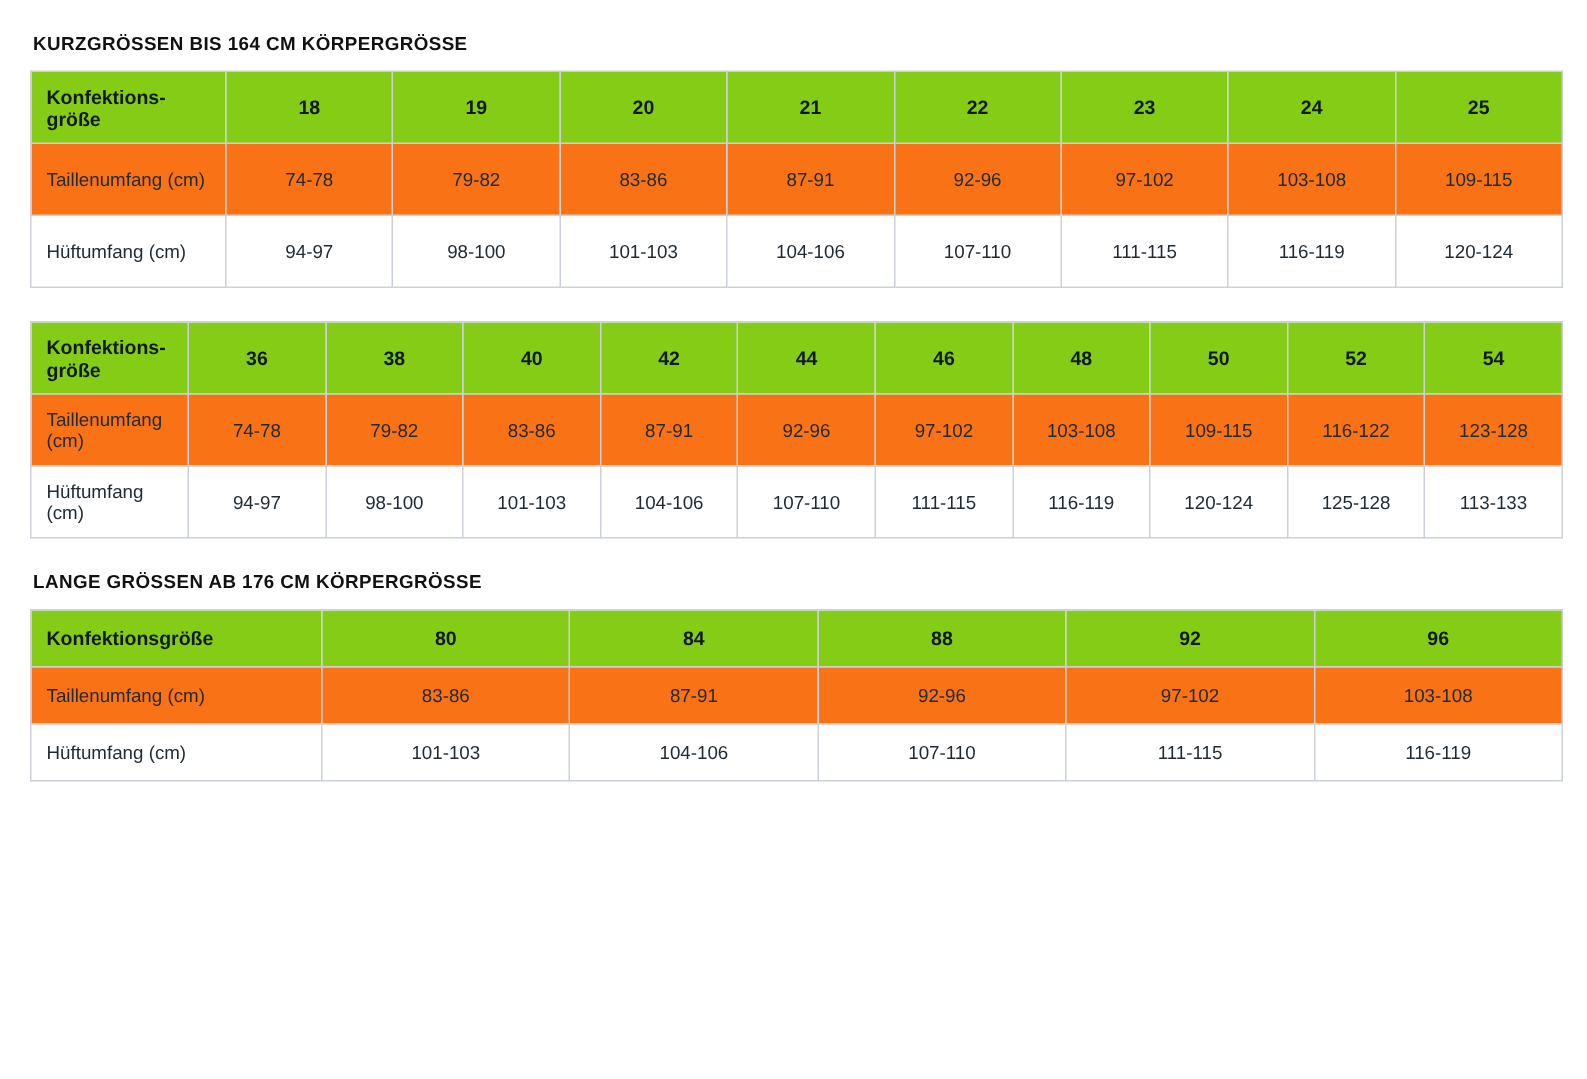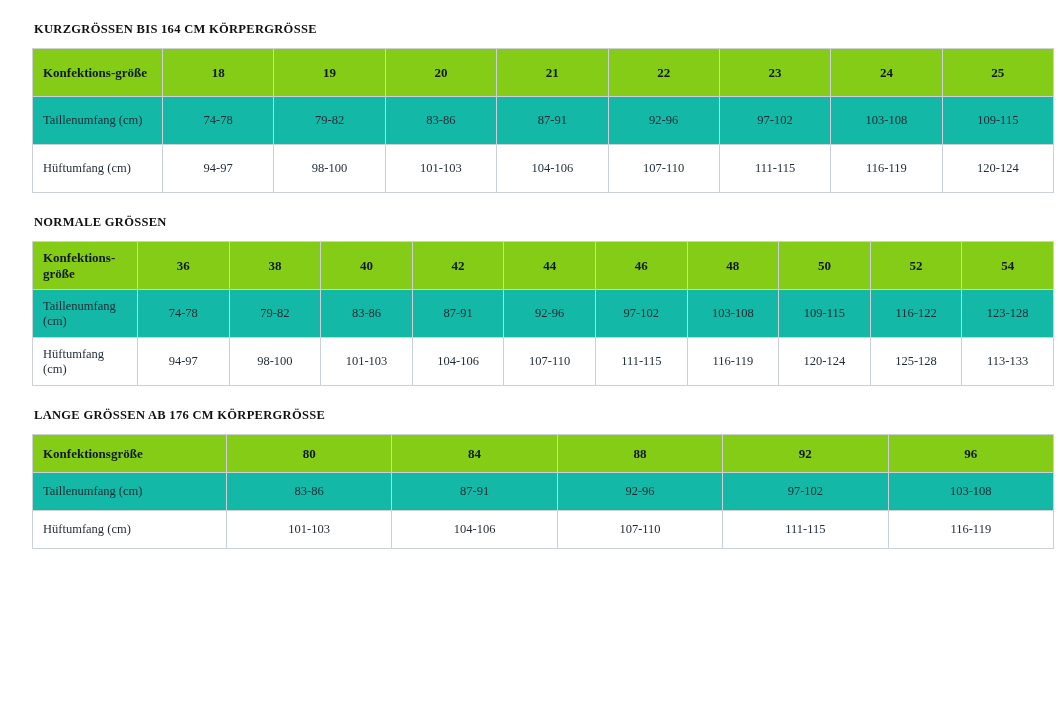--- a/index.html
+++ b/index.html
@@ -8,24 +8,23 @@
     background: #ffffff;
   }
   body {
     width: 1058px;
     height: 719px;
     font-family: "Liberation Sans", sans-serif;
     color: #1a1a1a;
     overflow: hidden;
   }
   .page {
-    padding: 22px 18px 0 32px;
+    padding: 22px 18px 0 20px;
     box-sizing: border-box;
     width: 981px;
-    font-family: Liberation Serif, serif;
   }
   .section-title {
     font-size: 12.5px;
     font-weight: bold;
     letter-spacing: 0.3px;
     text-transform: uppercase;
     color: #111111;
     margin: 0 0 11px 2px;
   }
   .section {
@@ -49,21 +48,21 @@
     font-weight: bold;
     text-align: center;
     background: #84cc16;
     color: #121a21;
     font-size: 13px;
   }
   .hdr-row td.rowlabel {
     text-align: left;
   }
   .shaded td {
-    background: #14b8a6;
+    background: #f97316;
   }
   .plain td {
     background: #ffffff;
   }
   .datacell {
     text-align: center;
   }
   .rowlabel {
     text-align: left;
     font-size: 12.5px;
@@ -128,21 +127,20 @@
           <td class="datacell">107-110</td>
           <td class="datacell">111-115</td>
           <td class="datacell">116-119</td>
           <td class="datacell">120-124</td>
         </tr>
       </tbody>
     </table>
   </div>
 
   <div class="section">
-    <div class="section-title">NORMALE GRÖSSEN</div>
     <table class="tbl-normal">
       <colgroup>
         <col class="lbl">
           <col>
           <col>
           <col>
           <col>
           <col>
           <col>
           <col>

